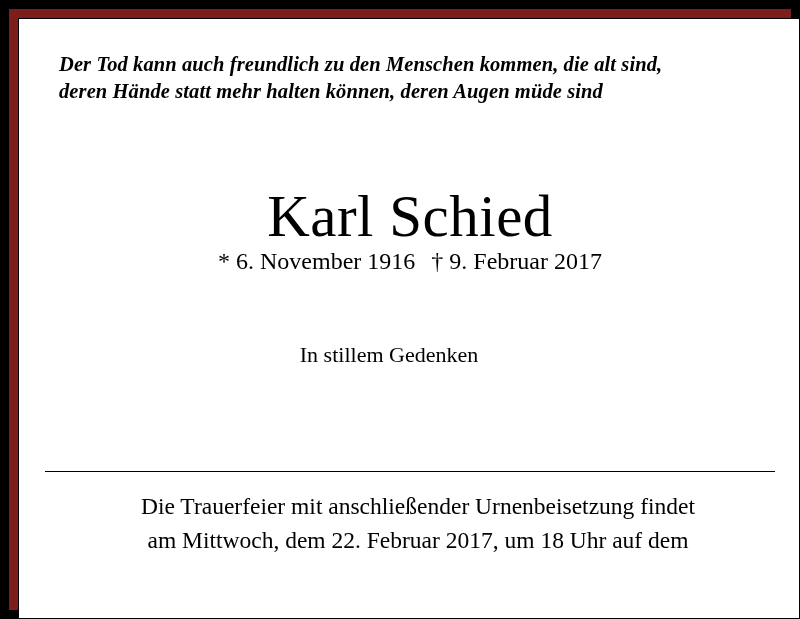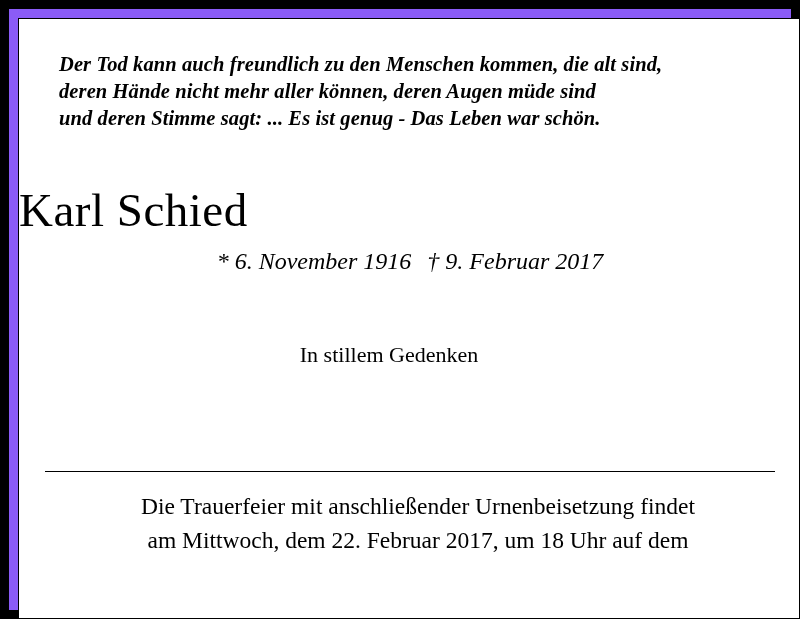--- a/index.html
+++ b/index.html
@@ -15,21 +15,21 @@
     overflow: hidden;
   }
   .obituary-frame {
     position: absolute;
     left: 0;
     top: 0;
     width: 800px;
     height: 619px;
     box-sizing: border-box;
     border: 9px solid #000000;
-    background: #8b5cf6;
+    background: #7f1d1d;
   }
   .inner {
     position: absolute;
     left: 9px;
     top: 9px;
     width: 782px;
     height: 601px;
     box-sizing: border-box;
     border: 1px solid #000000;
     background: #ffffff;
@@ -53,35 +53,35 @@
     letter-spacing: 0.1px;
   }
   .verse-line { white-space: nowrap; }
 
   
   .name {
     position: absolute;
     left: 0;
     top: 168px;
     width: 782px;
-    font-size: 47px;
+    text-align: center;
+    font-size: 59px;
     line-height: 1;
     letter-spacing: 0.5px;
   }
 
   
   .dates {
     position: absolute;
     left: 0;
     top: 228px;
     width: 782px;
     text-align: center;
     font-size: 24px;
     line-height: 1.2;
-    font-style: italic;
   }
   .dates .sep { display: inline-block; width: 16px; }
 
   
   .memorial {
     position: absolute;
     left: 0;
     top: 320px;
     width: 740px;
     text-align: center;
@@ -117,22 +117,21 @@
 </style>
 </head>
 <body>
 
 <div class="obituary-frame">
   <div class="inner">
     <div class="content">
 
       <div class="verse">
         <div class="verse-line">Der Tod kann auch freundlich zu den Menschen kommen, die alt sind,</div>
-        <div class="verse-line">deren Hände nicht mehr aller können, deren Augen müde sind</div>
-        <div class="verse-line">und deren Stimme sagt: ... Es ist genug - Das Leben war schön.</div>
+        <div class="verse-line">deren Hände statt mehr halten können, deren Augen müde sind</div>
       </div>
 
       <div class="name">Karl Schied</div>
 
       <div class="dates">
         <span>* 6. November 1916</span><span class="sep"></span><span>† 9. Februar 2017</span>
       </div>
 
       <div class="memorial">
         <div>In stillem Gedenken</div>

